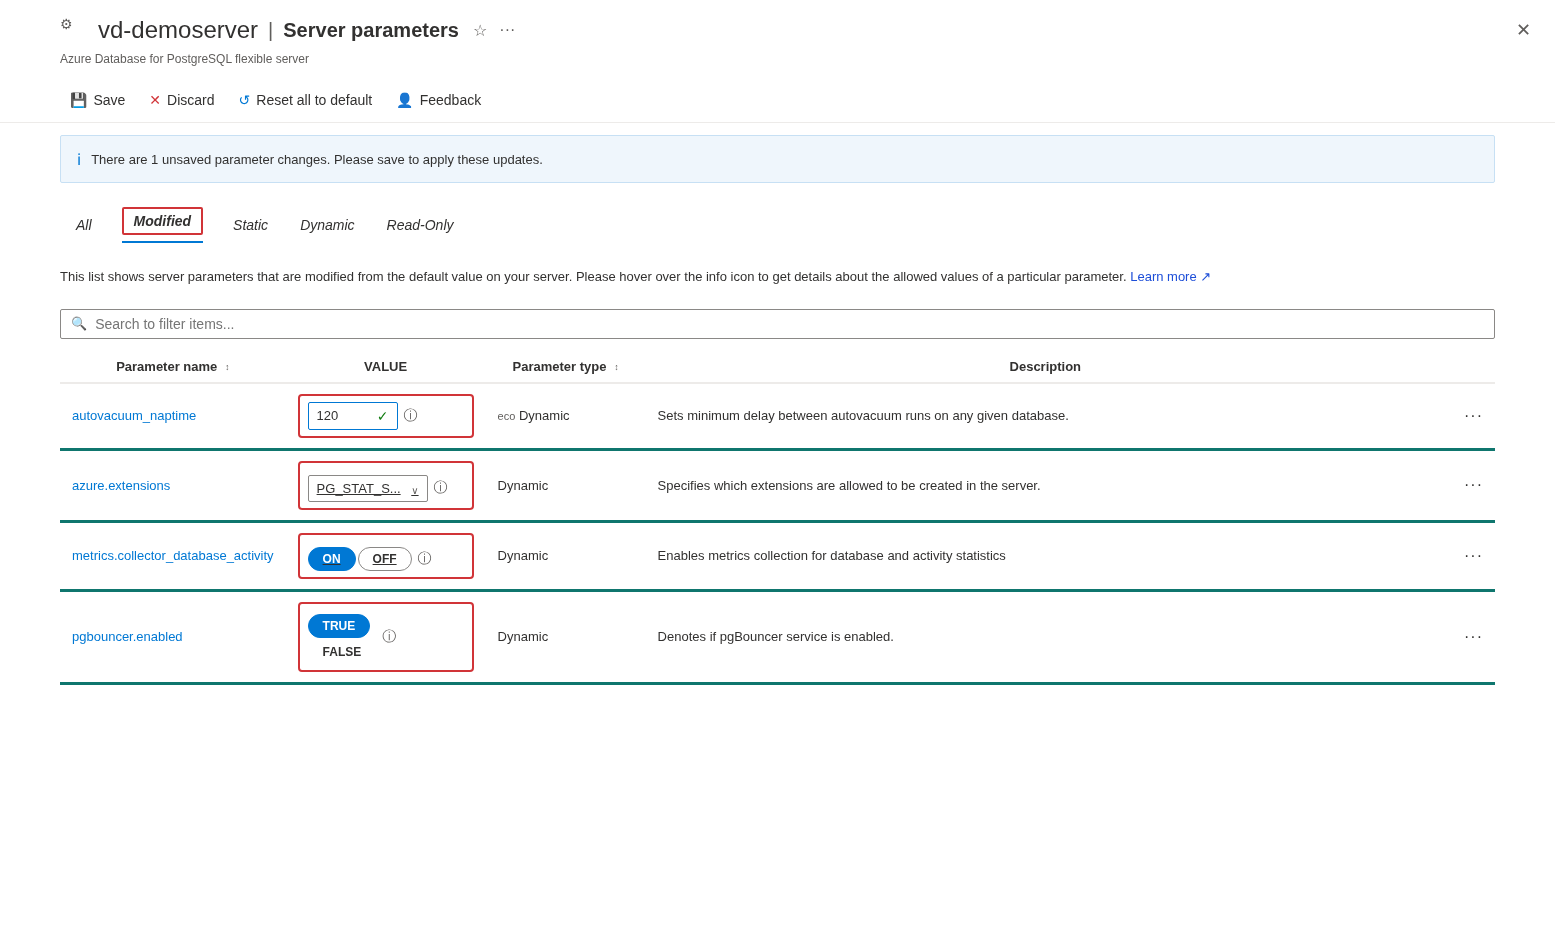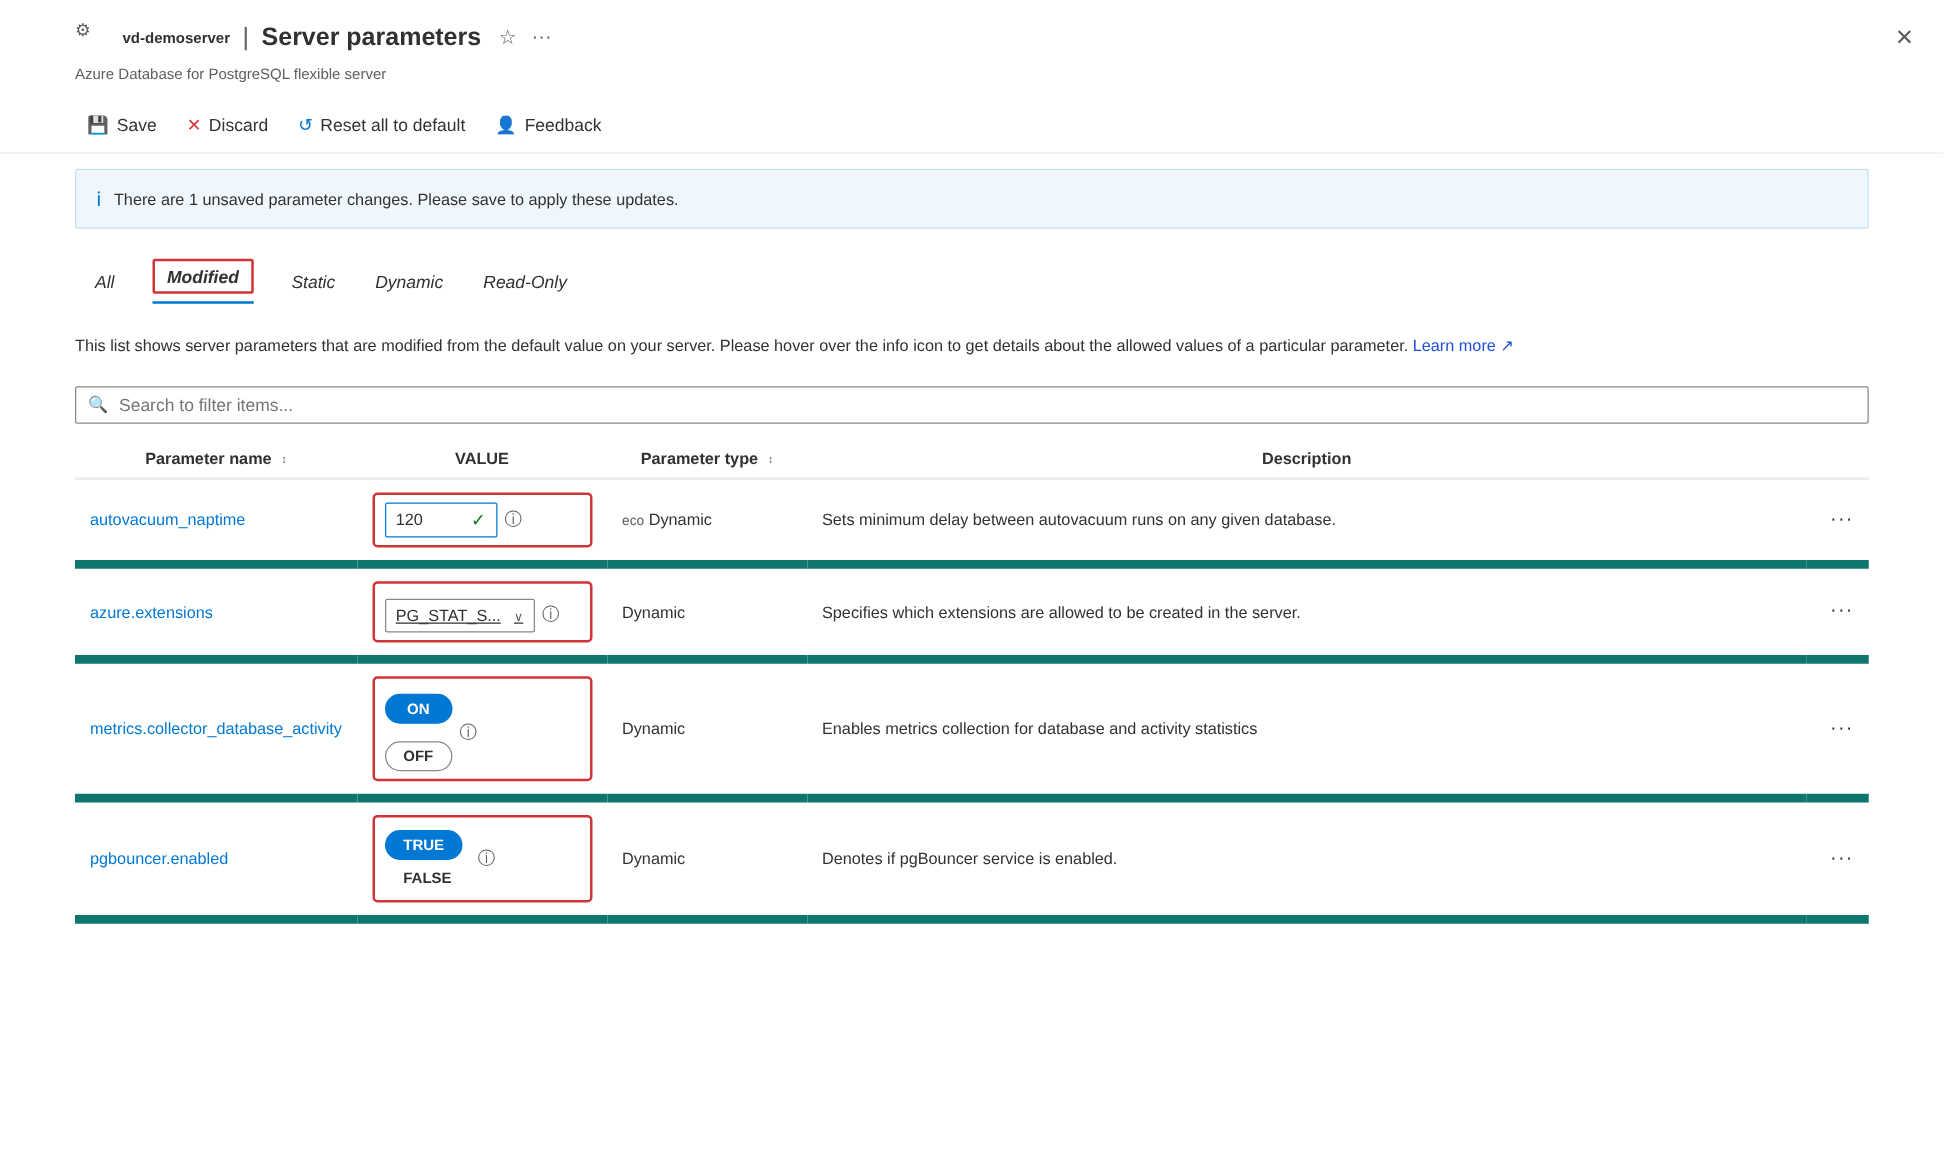--- a/index.html
+++ b/index.html
@@ -19,22 +19,22 @@
       padding: 16px 24px 8px 60px;
       border-bottom: none;
     }
     .header-icon {
       width: 28px;
       height: 28px;
       margin-right: 10px;
       color: #605e5c;
     }
     .header-title {
-      font-size: 12px;
-      font-weight: 700;
+      font-size: 24px;
+      font-weight: 400;
       color: #323130;
     }
     .header-separator {
       color: #605e5c;
       margin: 0 10px;
       font-size: 20px;
       font-weight: 300;
     }
     .header-subtitle {
       font-size: 20px;
@@ -193,21 +193,21 @@
       display: inline-flex;
       flex-direction: column;
       margin-left: 4px;
       font-size: 9px;
       color: #605e5c;
       vertical-align: middle;
     }
     td {
       padding: 10px 12px;
       font-size: 13px;
-      border-bottom: 7px solid #0f766e;
+      border-bottom: 3px solid #0f766e;
       vertical-align: middle;
     }
     td a {
       color: #0078d4;
       text-decoration: none;
     }
 
     .col-name { width: 220px; }
     .col-value { width: 200px; }
     .col-type { width: 160px; }
@@ -480,21 +480,21 @@
       </tr>
 
       <tr>
         <td class="col-name">
           <a href="#">metrics.collector_database_activity</a>
         </td>
         <td class="col-value">
           <div class="value-highlight-box">
             <div class="toggle-group">
               <div style="display:flex;align-items:center;gap:6px;">
-                <div style="display:flex;flex-direction:column;gap:14px;">
+                <div style="display:flex;flex-direction:row;gap:2px;text-decoration:underline;">
                   <button class="toggle-btn active">ON</button>
                   <button class="toggle-btn inactive">OFF</button>
                 </div>
                 <span class="info-icon">ⓘ</span>
               </div>
             </div>
           </div>
         </td>
         <td class="col-type">
           <span>Dynamic</span>

